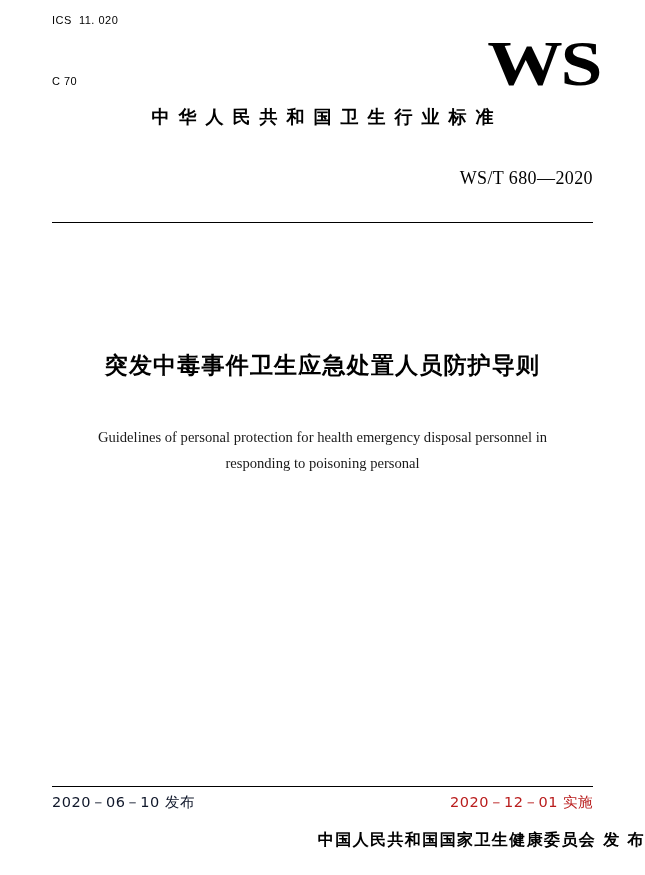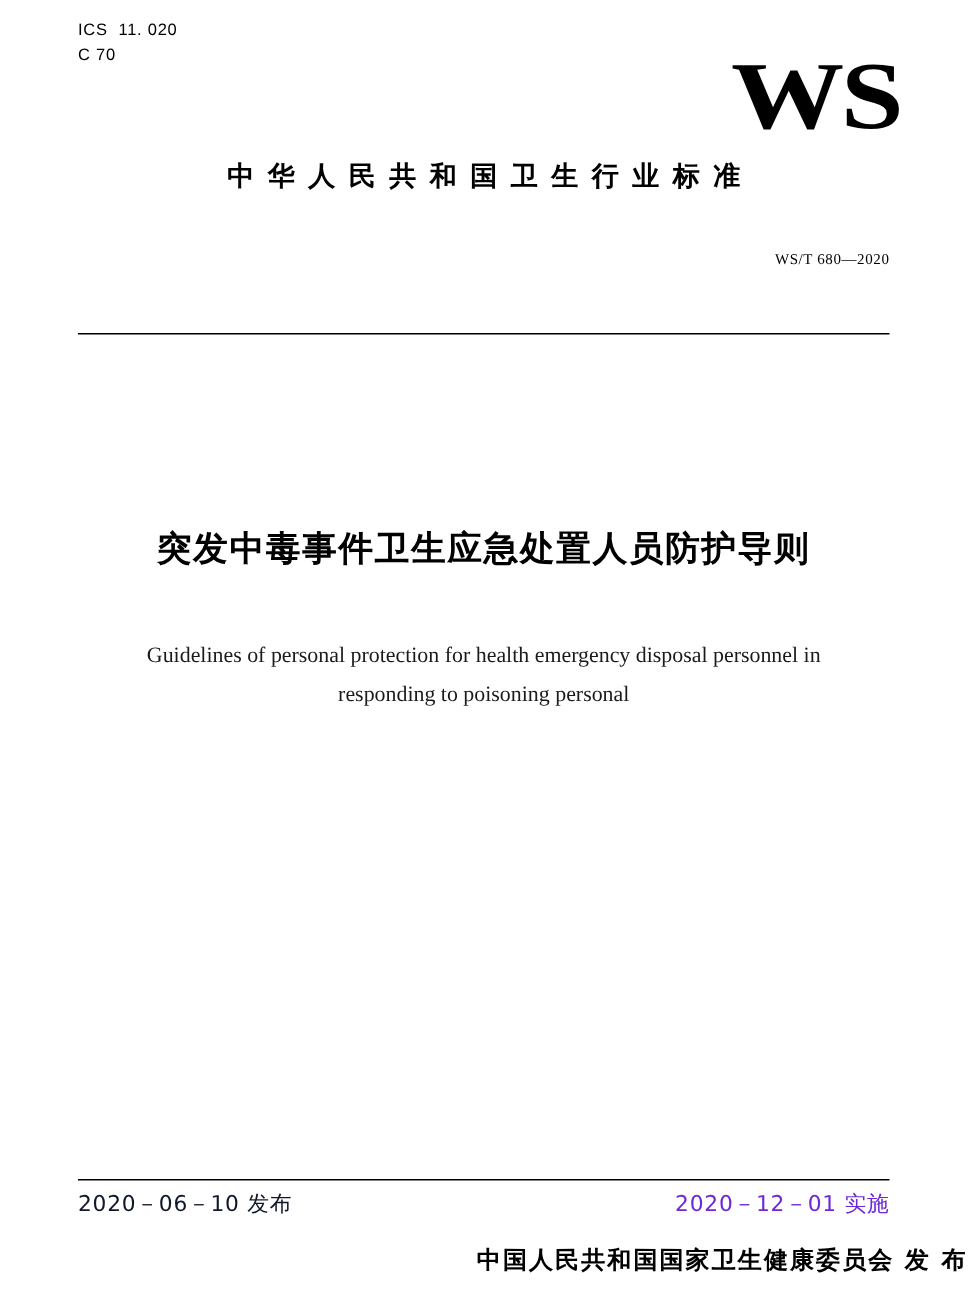--- a/index.html
+++ b/index.html
@@ -30,21 +30,21 @@
     position: absolute;
     left: 52px;
     top: 12px;
     font-family: "Liberation Sans", sans-serif;
     font-size: 11px;
     line-height: 17px;
     letter-spacing: 0.5px;
     color: #000;
   }
   .ics-line-1 { white-space: pre; }
-  .ics-line-2 { white-space: pre; }
+  .ics-line-2 { white-space: pre; margin-top: 44px; }
 
   .ws-logo {
     position: absolute;
     left: 0;
     right: 16px;
     top: 32px;
     text-align: right;
   }
   .ws-logo .ws-text {
     font-family: "Liberation Serif", serif;
@@ -71,21 +71,21 @@
     letter-spacing: 9px;
     padding-left: 9px;
     color: #000;
   }
 
   .std-number {
     position: absolute;
     right: 52px;
     top: 168px;
     font-family: "Liberation Serif", serif;
-    font-size: 10px;
+    font-size: 18px;
     letter-spacing: 0.4px;
     color: #000;
   }
 
   .rule-top {
     position: absolute;
     left: 52px;
     top: 222px;
     width: 541px;
     height: 0;
@@ -136,21 +136,21 @@
     letter-spacing: 0.5px;
     color: #0f172a;
   }
   .effective-date {
     position: absolute;
     right: 52px;
     top: 793px;
     font-family: "DejaVu Sans", sans-serif;
     font-size: 14.5px;
     letter-spacing: 0.5px;
-    color: #6d28d9;
+    color: #b91c1c;
   }
   .issuer {
     position: absolute;
     left: 0;
     right: 0;
     top: 830px;
     text-align: right;
     font-family: "DejaVu Sans", sans-serif;
     font-weight: bold;
     font-size: 16px;

